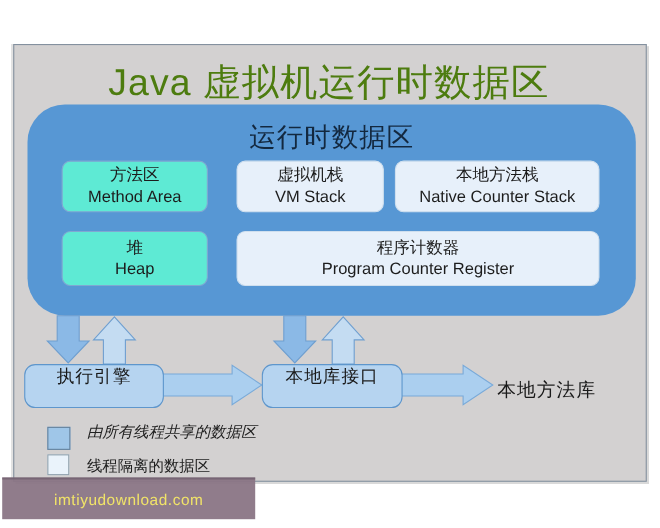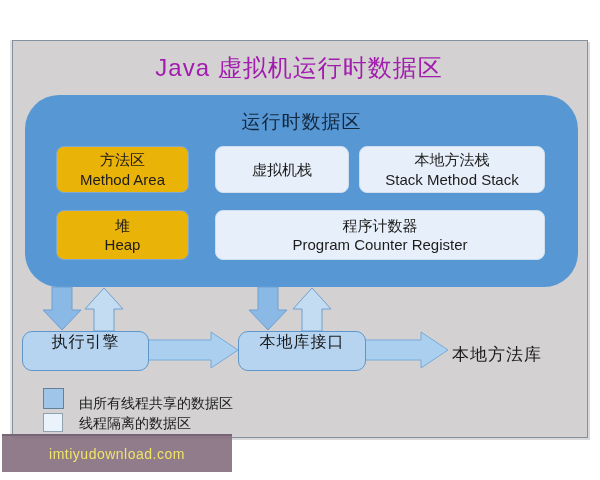--- a/index.html
+++ b/index.html
@@ -8,38 +8,38 @@
     font-family:"Liberation Sans","DejaVu Sans",sans-serif;
     overflow:hidden;
   }
   .panel{
     position:absolute;left:12px;top:40px;width:574px;height:396px;
     background:#d3d1d1;border:1px solid #84919f;
     box-shadow:2px 2px 0 rgba(170,170,170,.45), -2px 0 0 rgba(190,190,190,.45);
   }
   .title{
     position:absolute;left:12px;top:52px;width:574px;text-align:center;
-    font-size:24px;color:#a21caf;letter-spacing:1px;
+    font-size:34px;color:#4d7c0f;letter-spacing:1px;
   }
   .rt-container{
     position:absolute;left:25px;top:95px;width:553px;height:192px;
     background:#5797d4;border-radius:34px;
   }
   .rt-label{
     position:absolute;left:25px;top:109px;width:553px;text-align:center;
-    font-size:19px;color:#13283f;letter-spacing:1px;
+    font-size:24px;color:#13283f;letter-spacing:1px;
   }
   .dbox{
     position:absolute;display:flex;flex-direction:column;align-items:center;
     justify-content:center;text-align:center;border-radius:8px;
     color:#1c1c1c;line-height:1.3;
   }
   .dbox .zh{font-size:15px;}
   .dbox .en{font-size:15px;}
-  .shared{background:#eab308;border:1px solid #7fa8d2;}
+  .shared{background:#5eead4;border:1px solid #7fa8d2;}
   .isolated{background:#e7f0fa;border:1px solid #cfdfee;}
   .b-method{left:56px;top:146px;width:131px;height:45px;}
   .b-vmstack{left:215px;top:146px;width:132px;height:45px;}
   .b-natstack{left:359px;top:146px;width:184px;height:45px;}
   .b-heap{left:56px;top:210px;width:131px;height:48px;}
   .b-pc{left:215px;top:210px;width:328px;height:48px;}
   .flowbox{
     position:absolute;display:flex;justify-content:center;
     background:#b6d4f0;border:1px solid #5e96cc;border-radius:10px;
     font-size:16px;color:#191919;letter-spacing:1px;
@@ -48,21 +48,21 @@
   .b-nli{left:238px;top:331px;width:126px;height:38px;}
   .native-lib{
     position:absolute;left:452px;top:343px;font-size:17px;color:#1a1a1a;
     letter-spacing:1px;white-space:nowrap;
   }
   .arrows{position:absolute;left:0;top:0;width:600px;height:480px;pointer-events:none;}
   .legend-swatch{position:absolute;box-sizing:border-box;}
   .sw1{left:43px;top:388px;width:21px;height:21px;background:#9fc6e8;border:1px solid #64819c;}
   .sw2{left:43px;top:413px;width:20px;height:19px;background:#eaf3fb;border:1px solid #90a0ac;}
   .legend-label{position:absolute;font-size:14px;color:#212121;white-space:nowrap;}
-  .ll1{left:79px;top:395px;}
+  .ll1{left:79px;top:384px;font-style:italic;}
   .ll2{left:79px;top:415px;}
   .watermark{
     position:absolute;left:2px;top:434px;width:230px;height:38px;
     background:rgba(138,117,133,.95);
     display:flex;align-items:center;justify-content:center;
     border-top:2px solid rgba(100,84,100,.55);box-sizing:border-box;
   }
   .watermark span{font-size:14px;color:#f1e468;letter-spacing:.5px;}
 </style>
 </head>
@@ -74,24 +74,25 @@
 
 <div class="rt-container"></div>
 <div class="rt-label">运行时数据区</div>
 
 <div class="dbox shared b-method">
   <span class="zh">方法区</span>
   <span class="en">Method Area</span>
 </div>
 <div class="dbox isolated b-vmstack">
   <span class="zh">虚拟机栈</span>
+  <span class="en">VM Stack</span>
 </div>
 <div class="dbox isolated b-natstack">
   <span class="zh">本地方法栈</span>
-  <span class="en">Stack Method Stack</span>
+  <span class="en">Native Counter Stack</span>
 </div>
 <div class="dbox shared b-heap">
   <span class="zh">堆</span>
   <span class="en">Heap</span>
 </div>
 <div class="dbox isolated b-pc">
   <span class="zh">程序计数器</span>
   <span class="en">Program Counter Register</span>
 </div>
 

